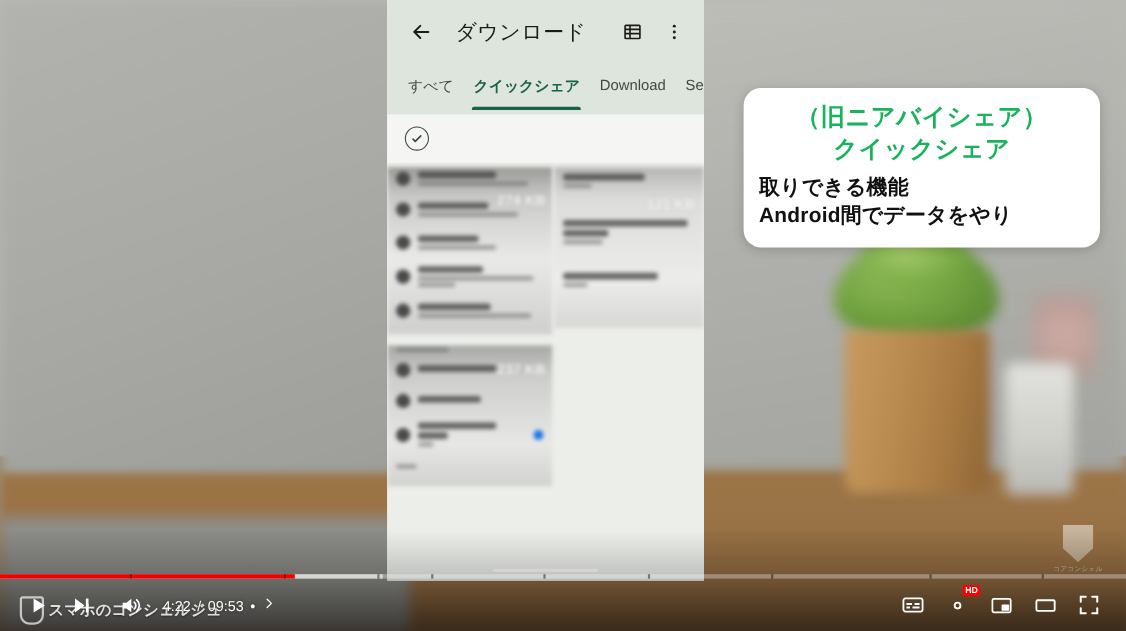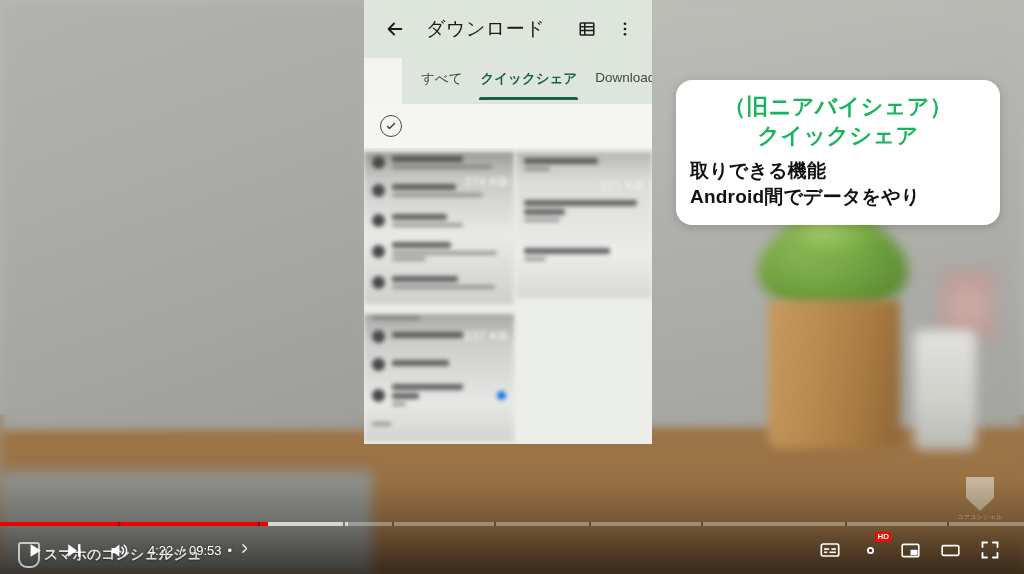--- a/index.html
+++ b/index.html
@@ -43,30 +43,30 @@
     background:linear-gradient(100deg,#c79a5f 0%,#bb8c51 35%,#a87a42 70%,#8e6536 100%);
     border-radius:6px 6px 12px 12px;filter:blur(5px);}
   .vase{position:absolute;left:914px;top:330px;width:62px;height:120px;
     background:linear-gradient(180deg,#e2e2de 0%,#cfcfca 60%,#b9b9b4 100%);
     border-radius:8px;filter:blur(6px);}
   .blob{position:absolute;left:940px;top:270px;width:56px;height:70px;
     background:radial-gradient(circle at 50% 50%,#d7b0a8 0%,#c49d96 60%,#b7918b 100%);
     filter:blur(9px);opacity:.85;}
 
   
-  .phone{position:absolute;left:364px;top:0;width:288px;height:444px;
+  .phone{position:absolute;left:352px;top:0;width:288px;height:528px;
     background:#f3f4f1;overflow:hidden;}
   .appbar{height:58px;background:#dde5dc;display:flex;align-items:center;
     padding:0 14px 0 18px;box-sizing:border-box;}
   .appbar .title{font-size:19px;color:#1b1c18;margin-left:18px;flex:1;letter-spacing:.5px;}
   .icon-btn{width:26px;height:26px;display:flex;align-items:center;justify-content:center;
     color:#1b1c18;}
   .icon-btn svg{display:block;}
   .tabs{height:46px;background:#dde5dc;display:flex;align-items:flex-start;
-    padding:0 10px;box-sizing:border-box;position:relative;overflow:hidden;margin-left:38px;}
+    padding:0 10px;box-sizing:border-box;position:relative;overflow:hidden;}
   .tab{font-size:13.5px;color:#42493f;padding:12px 9px 0 9px;white-space:nowrap;position:relative;}
   .tab.active{color:#18624a;font-weight:bold;}
   .tab.active:after{content:"";position:absolute;left:8px;right:8px;bottom:-12px;height:3px;
     background:#18624a;border-radius:2px 2px 0 0;}
   .section-row{height:44px;background:#f5f6f3;display:flex;align-items:center;
     padding:0 16px;box-sizing:border-box;}
   .section-row .label{font-size:14px;color:#1b1c18;flex:1;}
   .check-circle{width:20px;height:20px;border:1.8px solid #3f4a41;border-radius:50%;
     display:flex;align-items:center;justify-content:center;}
 

